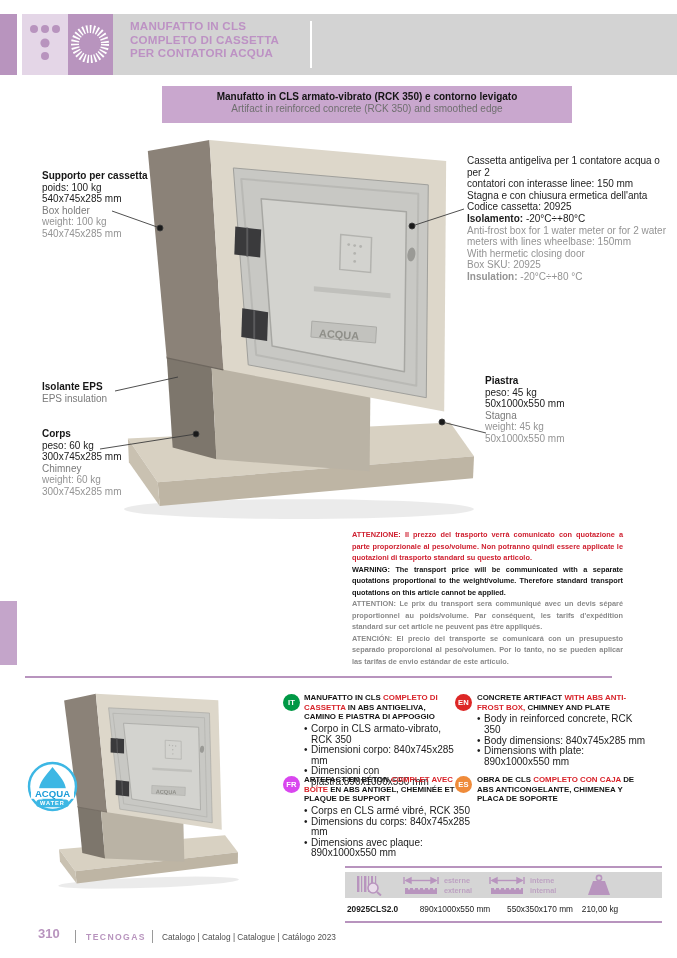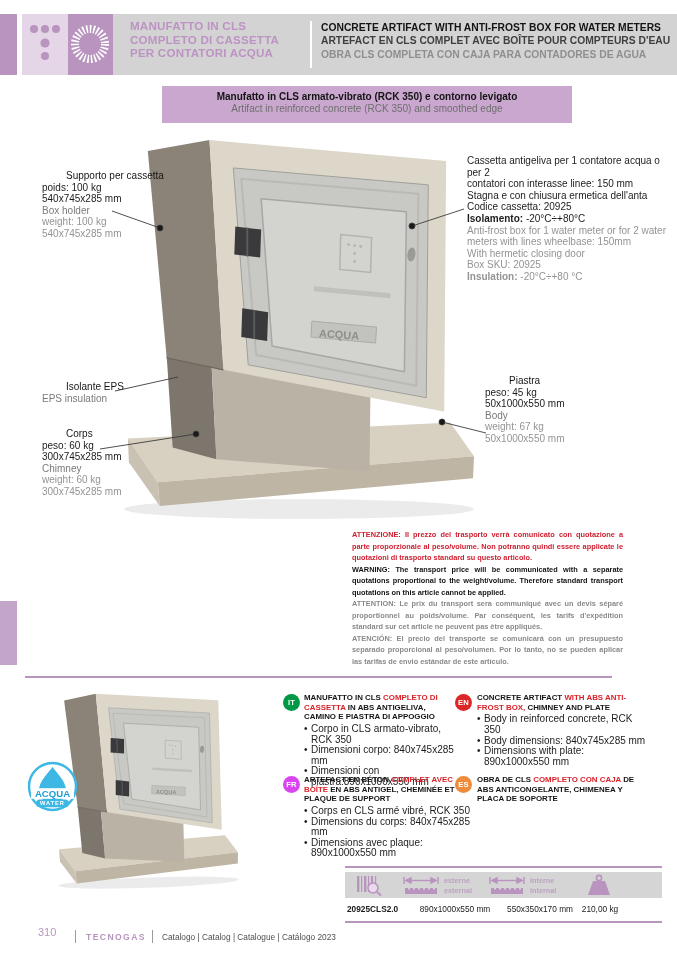--- a/index.html
+++ b/index.html
@@ -20,21 +20,21 @@
   .hdr-en .l2{color:#3f3f3f;}
   .hdr-en .l3{color:#8f8f8f;}
 
   
   .subbar{left:162px;top:86px;width:410px;height:37px;background:#c9a7ce;text-align:center;}
   .subbar .s1{margin-top:5px;font-size:10px;font-weight:700;color:#141414;}
   .subbar .s2{font-size:10px;color:#6f6f6f;margin-top:1px;}
 
   
   .ann{position:absolute;font-size:10px;line-height:11.6px;}
-  .ann-t{font-weight:400;color:#161616;white-space:pre-line;margin-left:24px;}
+  .ann-t{font-weight:700;color:#161616;white-space:pre-line;}
   .ann-b{color:#1c1c1c;white-space:pre-line;}
   .ann-te{color:#7a7a7a;white-space:pre-line;}
   .ann-be{color:#949494;white-space:pre-line;}
   .ann b{font-weight:700;}
   #ann-box{left:467px;top:155px;width:205px;}
   #ann-support{left:42px;top:170px;width:140px;}
   #ann-eps{left:42px;top:381px;width:120px;}
   #ann-chimney{left:42px;top:428px;width:130px;}
   #ann-plate{left:485px;top:375px;width:120px;}
 
@@ -82,21 +82,21 @@
   .td{position:absolute;font-size:8.3px;color:#1a1a1a;}
   #td-sku{left:347px;top:904px;width:95px;font-weight:800;}
   #td-ext{left:400px;top:904px;width:110px;text-align:center;}
   #td-int{left:495px;top:904px;width:90px;text-align:center;}
   #td-wt{left:570px;top:904px;width:60px;text-align:center;}
 
   
   .acqua{left:27px;top:761px;width:51px;height:51px;}
 
   
-  .ft-page{left:38px;top:926px;font-size:11px;font-weight:400;color:#b894be;}
+  .ft-page{left:38px;top:926px;font-size:13px;font-weight:700;color:#b894be;}
   .ft-sep{position:absolute;width:1px;height:13px;background:#9a9a9a;top:930px;}
   .ft-brand{left:86px;top:932px;font-size:8.6px;font-weight:800;color:#b894be;letter-spacing:1.4px;}
   .ft-trail{left:162px;top:932px;font-size:8.3px;color:#4f4f4f;}
 </style>
 </head>
 <body>
 
 <svg width="0" height="0" style="position:absolute">
   <defs>
     <symbol id="product-art" viewBox="0 0 370 410">
@@ -158,25 +158,20 @@
       <circle cx="22" cy="30" r="15" fill="none" stroke="#ffffff" stroke-width="8" stroke-dasharray="1.6 1.9"></circle>
       <circle cx="22" cy="30" r="10" fill="#b894be"></circle>
     </svg>
   </div>
 
   <div class="abs hdr-band"></div>
   <div class="abs hdr-title-it">MANUFATTO IN CLS
 COMPLETO DI CASSETTA
 PER CONTATORI ACQUA</div>
   <div class="abs hdr-divider"></div>
-  <div class="abs hdr-en">
-    <div class="l1">CONCRETE ARTIFACT WITH ANTI-FROST BOX FOR WATER METERS</div>
-    <div class="l2">ARTEFACT EN CLS COMPLET AVEC BOÎTE POUR COMPTEURS D'EAU</div>
-    <div class="l3">OBRA CLS COMPLETA CON CAJA PARA CONTADORES DE AGUA</div>
-  </div>
 
   <div class="abs subbar">
     <div class="s1">Manufatto in CLS armato-vibrato (RCK 350) e contorno levigato</div>
     <div class="s2">Artifact in reinforced concrete (RCK 350) and smoothed edge</div>
   </div>
 
   <svg class="abs product-main" viewBox="0 0 370 410">
     <use href="#product-art"></use>
   </svg>
 
@@ -213,22 +208,22 @@
 300x745x285 mm</div>
     <div class="ann-te">Chimney</div>
     <div class="ann-be">weight: 60 kg
 300x745x285 mm</div>
   </div>
 
   <div class="ann" id="ann-plate">
     <div class="ann-t">Piastra</div>
     <div class="ann-b">peso: 45 kg
 50x1000x550 mm</div>
-    <div class="ann-te">Body</div>
-    <div class="ann-be">weight: 67 kg
+    <div class="ann-te">Stagna</div>
+    <div class="ann-be">weight: 45 kg
 50x1000x550 mm</div>
   </div>
 
   <svg class="abs leaders" viewBox="0 0 677 958">
     <g stroke="#3c3c3c" stroke-width="0.9" fill="#1a1a1a">
       <line x1="112" y1="211" x2="160" y2="228"></line>
         <circle cx="160" cy="228" r="3"></circle>
       <line x1="464" y1="209" x2="412" y2="226"></line>
         <circle cx="412" cy="226" r="3"></circle>
       <line x1="115" y1="391" x2="178" y2="377"></line>

